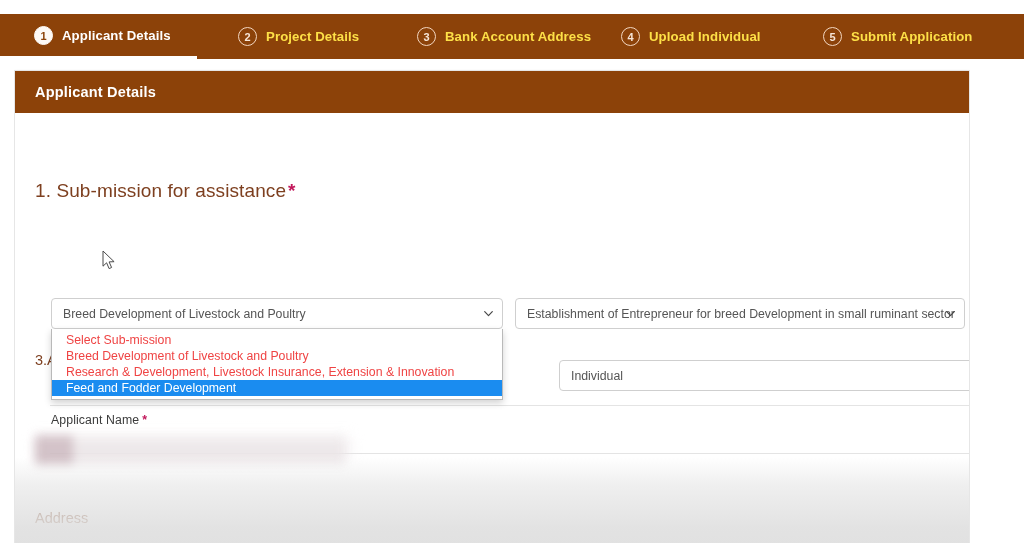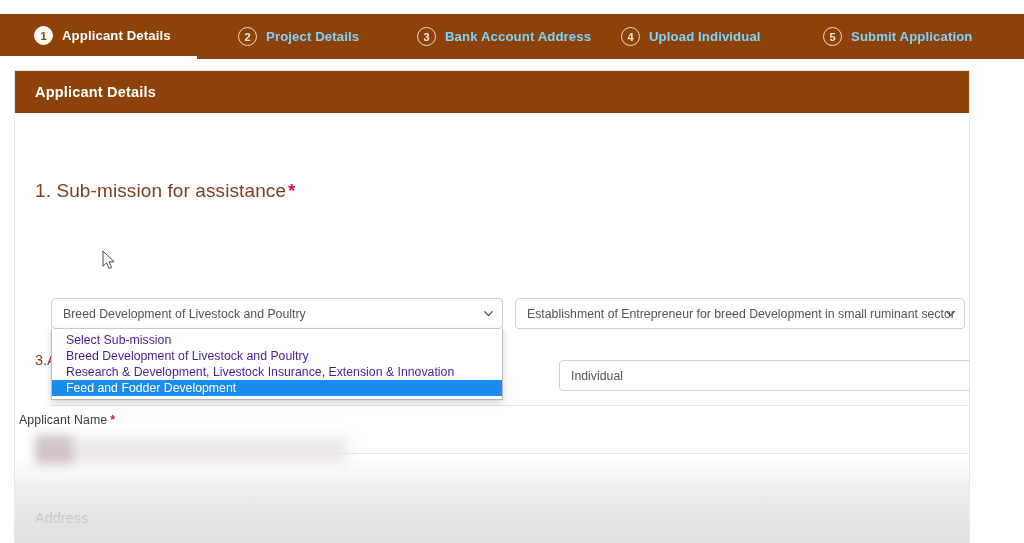--- a/index.html
+++ b/index.html
@@ -53,21 +53,21 @@
     color: #f7e6d8;
     font-size: 11px;
     line-height: 19px;
     text-align: center;
     font-weight: 600;
     box-sizing: border-box;
     flex: none;
   }
   .step .lbl {
     margin-left: 9px;
-    color: #7dd3fc;
+    color: #fde047;
     font-size: 13.2px;
     font-weight: bold;
     letter-spacing: 0.1px;
   }
   .step.active {
     border-bottom: 3px solid #ffffff;
     height: 45px;
   }
   .step.active .num {
     background: #fdf9f5;
@@ -175,21 +175,21 @@
     border-top: none;
     box-sizing: border-box;
     box-shadow: 0 3px 7px rgba(0,0,0,0.18);
     padding: 3px 0 3px 0;
     z-index: 40;
   }
   .dropdown .opt {
     height: 16px;
     line-height: 16px;
     font-size: 12.3px;
-    color: #4c1d95;
+    color: #ef4444;
     padding: 0 6px 0 14px;
     cursor: default;
     white-space: nowrap;
     overflow: hidden;
   }
   .dropdown .opt.sel-hl {
     background: #1a8cf0;
     color: #ffffff;
   }
 
@@ -222,21 +222,21 @@
 
   .field-label {
     position: absolute;
     color: #3c3c3c;
     font-size: 12.3px;
     font-weight: 500;
     letter-spacing: 0.1px;
   }
   .field-label .req { color: #c2185b; font-weight: 700; margin-left: 3px; }
 
-  #lbl-applicant-name { left: 4px; top: 300px; }
+  #lbl-applicant-name { left: 36px; top: 300px; }
 
   
   .redacted {
     position: absolute;
     left: 20px;
     top: 322px;
     width: 310px;
     height: 30px;
     border-radius: 2px;
     background:

